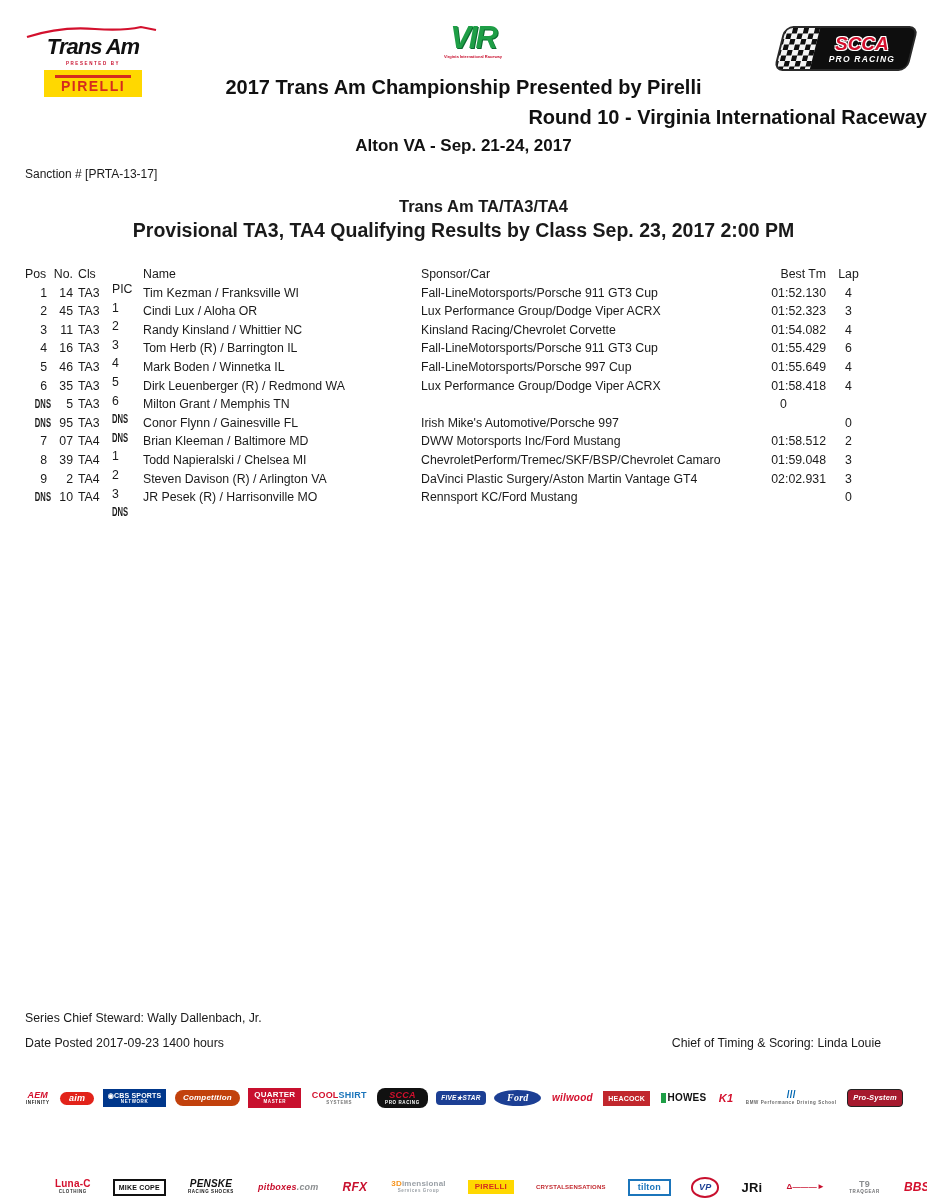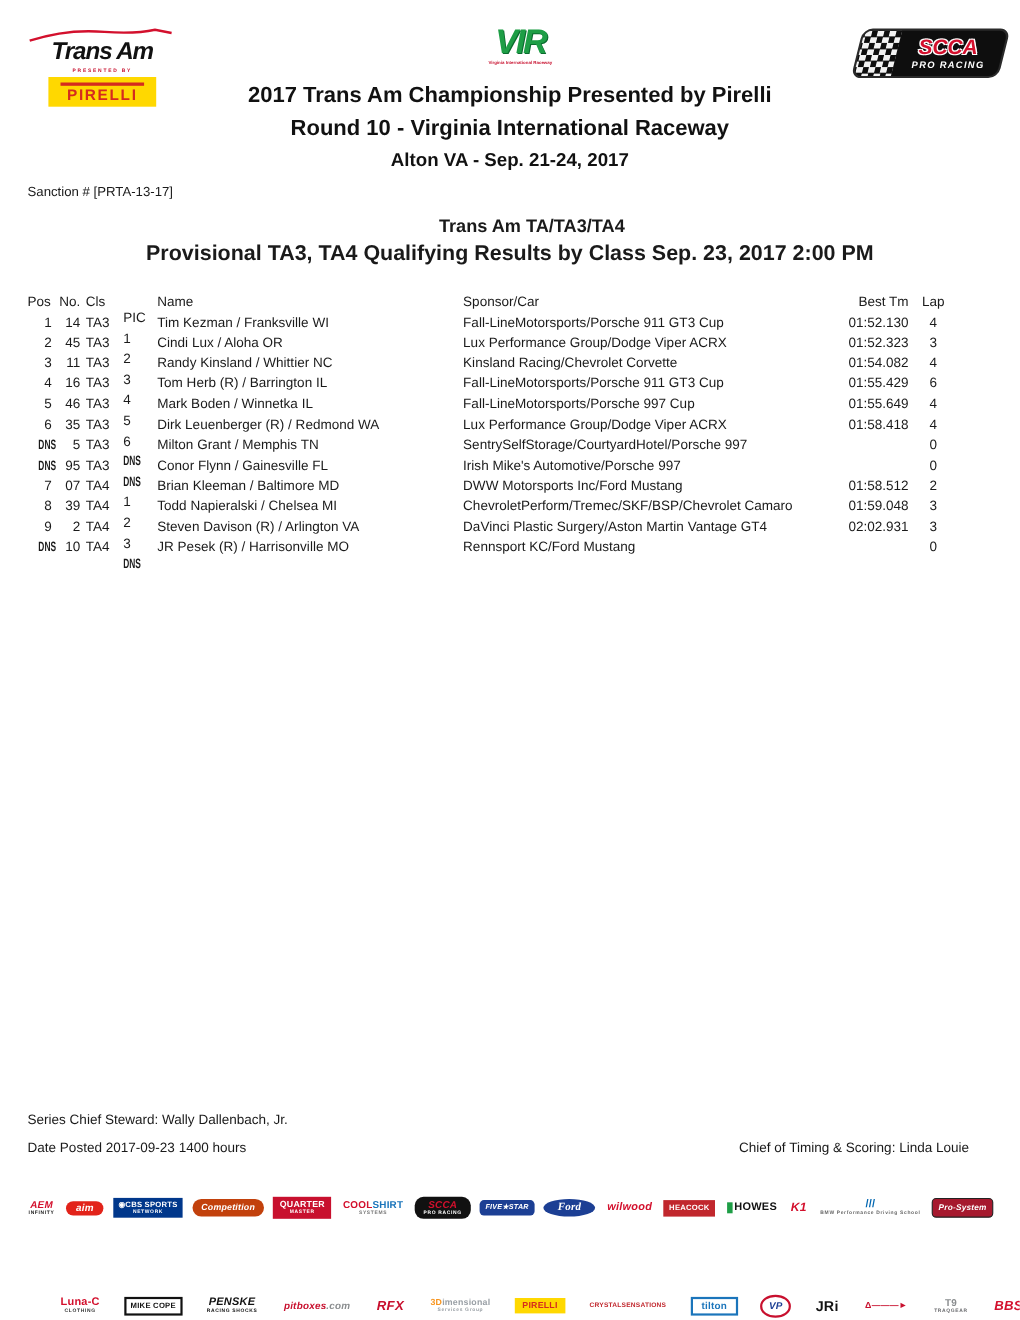--- a/index.html
+++ b/index.html
@@ -25,21 +25,21 @@
   .scca-checker{position:absolute;left:-4px;top:0;bottom:0;width:38px;
                 background:repeating-conic-gradient(#f2f2f2 0% 25%, #0e0e0e 0% 50%);background-size:11px 11px;}
   .scca-texts{position:relative;margin-left:32px;flex:1;transform:skewX(14deg);text-align:center;}
   .scca-word{color:#d3102d;font-weight:900;font-style:italic;font-size:19px;line-height:1;
              text-shadow:-1px -1px 0 #fff,1px -1px 0 #fff,-1px 1px 0 #fff,1px 1px 0 #fff;}
   .scca-sub{color:#fff;font-weight:800;font-style:italic;font-size:8.5px;letter-spacing:1.2px;margin-top:1px;}
 
   
   .title-line{position:absolute;left:0;width:100%;text-align:center;font-weight:700;color:#111;}
   .title1{top:76px;font-size:20px;}
-  .title2{top:106px;font-size:20px;}
+  .title2{top:106px;font-size:20px;text-align:right;}
   .title3{top:136px;font-size:17px;}
   .sanction{position:absolute;left:25px;top:167px;font-size:12px;}
   .h-class{position:absolute;left:0;width:100%;top:197px;text-align:center;font-size:16.5px;font-weight:700;padding-left:20px;}
   .h-results{position:absolute;left:0;width:100%;top:219px;text-align:center;font-size:19.5px;font-weight:700;}
 
   
   .rtable{position:absolute;top:252px;left:25px;width:846px;}
   .trow{display:grid;grid-template-columns:22px 26px 36px 34px 278px 320px 85px 45px;
         height:18.6px;align-items:center;font-size:12.3px;white-space:nowrap;}
   .cell{overflow:visible;}
@@ -176,21 +176,20 @@
         <span class="cell c-sponsor">Lux Performance Group/Dodge Viper ACRX</span>
         <span class="cell c-best">01:58.418</span>
         <span class="cell c-lap">4</span>
       </div>
       <div class="trow">
         <span class="cell c-pos"><span class="dns">DNS</span></span>
         <span class="cell c-no">5</span>
         <span class="cell c-cls">TA3</span>
         <span class="cell c-pic"><span class="dns">DNS</span></span>
         <span class="cell c-name">Milton Grant / Memphis TN</span>
-        <span class="cell c-sponsor">SentrySelfStorage/CourtyardHotel/Porsche 997</span>
         <span class="cell c-best"></span>
         <span class="cell c-lap">0</span>
       </div>
       <div class="trow">
         <span class="cell c-pos"><span class="dns">DNS</span></span>
         <span class="cell c-no">95</span>
         <span class="cell c-cls">TA3</span>
         <span class="cell c-pic"><span class="dns">DNS</span></span>
         <span class="cell c-name">Conor Flynn / Gainesville FL</span>
         <span class="cell c-sponsor">Irish Mike's Automotive/Porsche 997</span>

